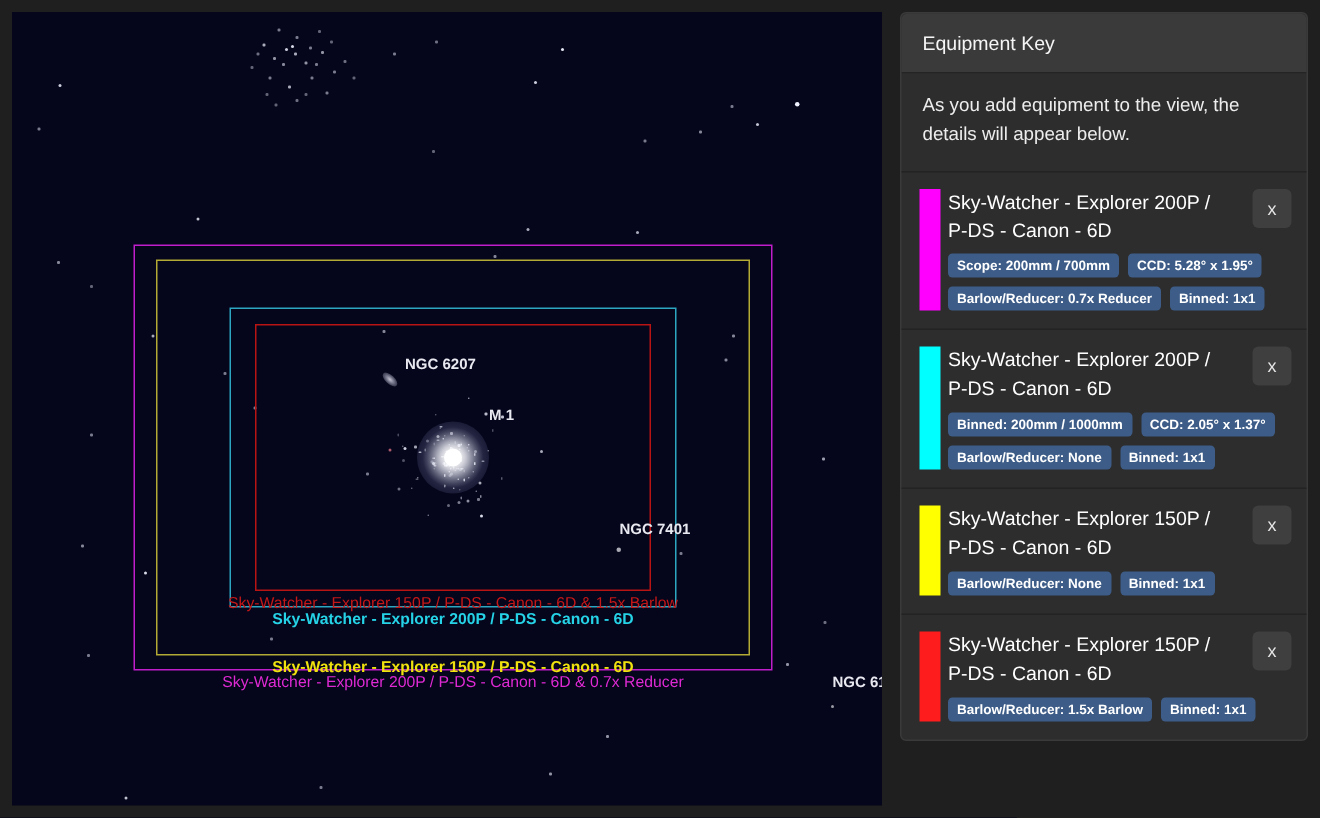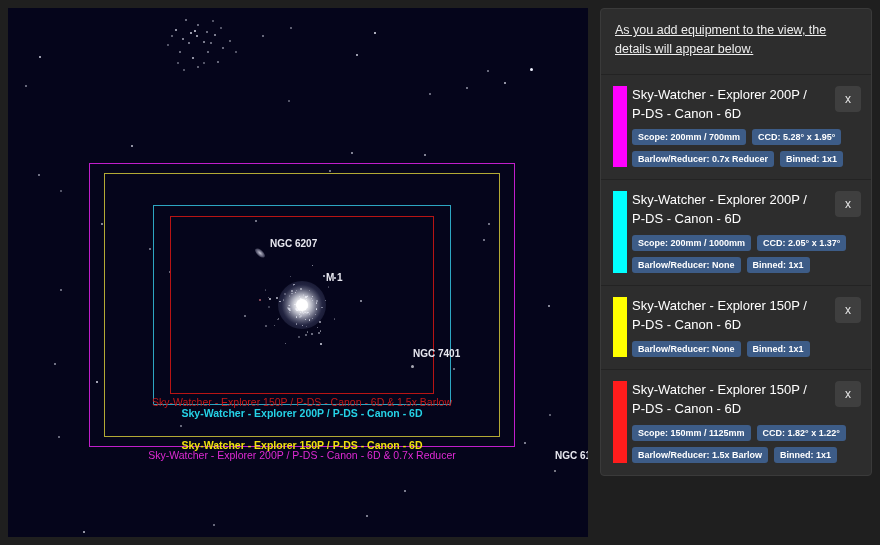--- a/index.html
+++ b/index.html
@@ -48,21 +48,21 @@
     position: absolute; left: 600px; top: 8px; width: 272px;
     background: #2d2d2d; border: 1px solid #3a3a3a; border-radius: 4px;
   }
   .panel-header {
     background: #3a3a3a; color: #f5f5f5; font-size: 13px;
     padding: 12px 14px; border-bottom: 1px solid #242424;
     border-radius: 4px 4px 0 0;
   }
   .panel-intro {
     color: #ededed; font-size: 12.5px; line-height: 1.55;
-    padding: 12px 14px 14px 14px; border-bottom: 1px solid #232323; text-decoration: underline;
+    padding: 12px 14px 14px 14px; border-bottom: 1px solid #232323;
   }
   .equip-item {
     position: relative; display: flex; align-items: stretch;
     padding: 11px 12px 12px 12px;
   }
   .equip-item + .equip-item { border-top: 1px solid #232323; }
   .swatch { flex: none; width: 14px; margin-right: 5px; }
   .equip-content { flex: 1; min-width: 0; }
   .equip-title {
     color: #ffffff; font-size: 13px; line-height: 1.45;
@@ -260,20 +260,23 @@
     <div class="fov-label" style="left: 4px; top: 398.531px; width: 580px; color: rgb(37, 210, 230); font-weight: bold;">Sky-Watcher - Explorer 200P / P-DS - Canon - 6D</div>
     <div class="fov-rect" style="left: 161.777px; top: 208.367px; width: 264.446px; height: 177.266px; border-color: rgb(184, 20, 20);"></div>
     <div class="fov-label" style="left: 4px; top: 387.633px; width: 580px; color: rgb(196, 24, 24); font-weight: normal;">Sky-Watcher - Explorer 150P / P-DS - Canon - 6D  &amp; 1.5x Barlow</div>
     <div class="dso-label" style="left: 262px; top: 230px;">NGC 6207</div>
     <div class="dso-label" style="left: 318px; top: 264px;">M 1</div>
     <div class="dso-label" style="left: 405px; top: 340px;">NGC 7401</div>
     <div class="dso-label" style="left: 547px; top: 442px;">NGC 6181</div>
   </div>
 
 <aside id="equipment-panel">
+  <div class="panel-header">
+    <span>Equipment Key</span>
+  </div>
   <div class="panel-intro">As you add equipment to the view, the details will appear below.</div>
   <div id="equipment-list">
   <div class="equip-item">
     <span class="swatch" style="background: rgb(255, 0, 255);"></span>
     <div class="equip-content">
       <div class="equip-title">Sky-Watcher - Explorer 200P / P-DS - Canon - 6D</div>
       <div class="badges">
             <div class="badge-row">
               <span class="badge">Scope: 200mm / 700mm</span>
               <span class="badge">CCD: 5.28° x 1.95°</span>
@@ -286,21 +289,21 @@
     </div>
     <button class="x-btn">x</button>
   </div>
 
   <div class="equip-item">
     <span class="swatch" style="background: rgb(0, 255, 255);"></span>
     <div class="equip-content">
       <div class="equip-title">Sky-Watcher - Explorer 200P / P-DS - Canon - 6D</div>
       <div class="badges">
             <div class="badge-row">
-              <span class="badge">Scope: 200mm / 1000mm</span>
+              <span class="badge">Binned: 200mm / 1000mm</span>
               <span class="badge">CCD: 2.05° x 1.37°</span>
             </div>
             <div class="badge-row">
               <span class="badge">Barlow/Reducer: None</span>
               <span class="badge">Binned: 1x1</span>
             </div>
           </div>
     </div>
     <button class="x-btn">x</button>
   </div>
@@ -318,24 +321,20 @@
     </div>
     <button class="x-btn">x</button>
   </div>
 
   <div class="equip-item">
     <span class="swatch" style="background: rgb(255, 28, 28);"></span>
     <div class="equip-content">
       <div class="equip-title">Sky-Watcher - Explorer 150P / P-DS - Canon - 6D</div>
       <div class="badges">
             <div class="badge-row">
-              <span class="badge">Scope: 150mm / 1125mm</span>
-              <span class="badge">CCD: 1.82° x 1.22°</span>
-            </div>
-            <div class="badge-row">
               <span class="badge">Barlow/Reducer: 1.5x Barlow</span>
               <span class="badge">Binned: 1x1</span>
             </div>
           </div>
     </div>
     <button class="x-btn">x</button>
   </div>
 </div>
 </aside>
 

